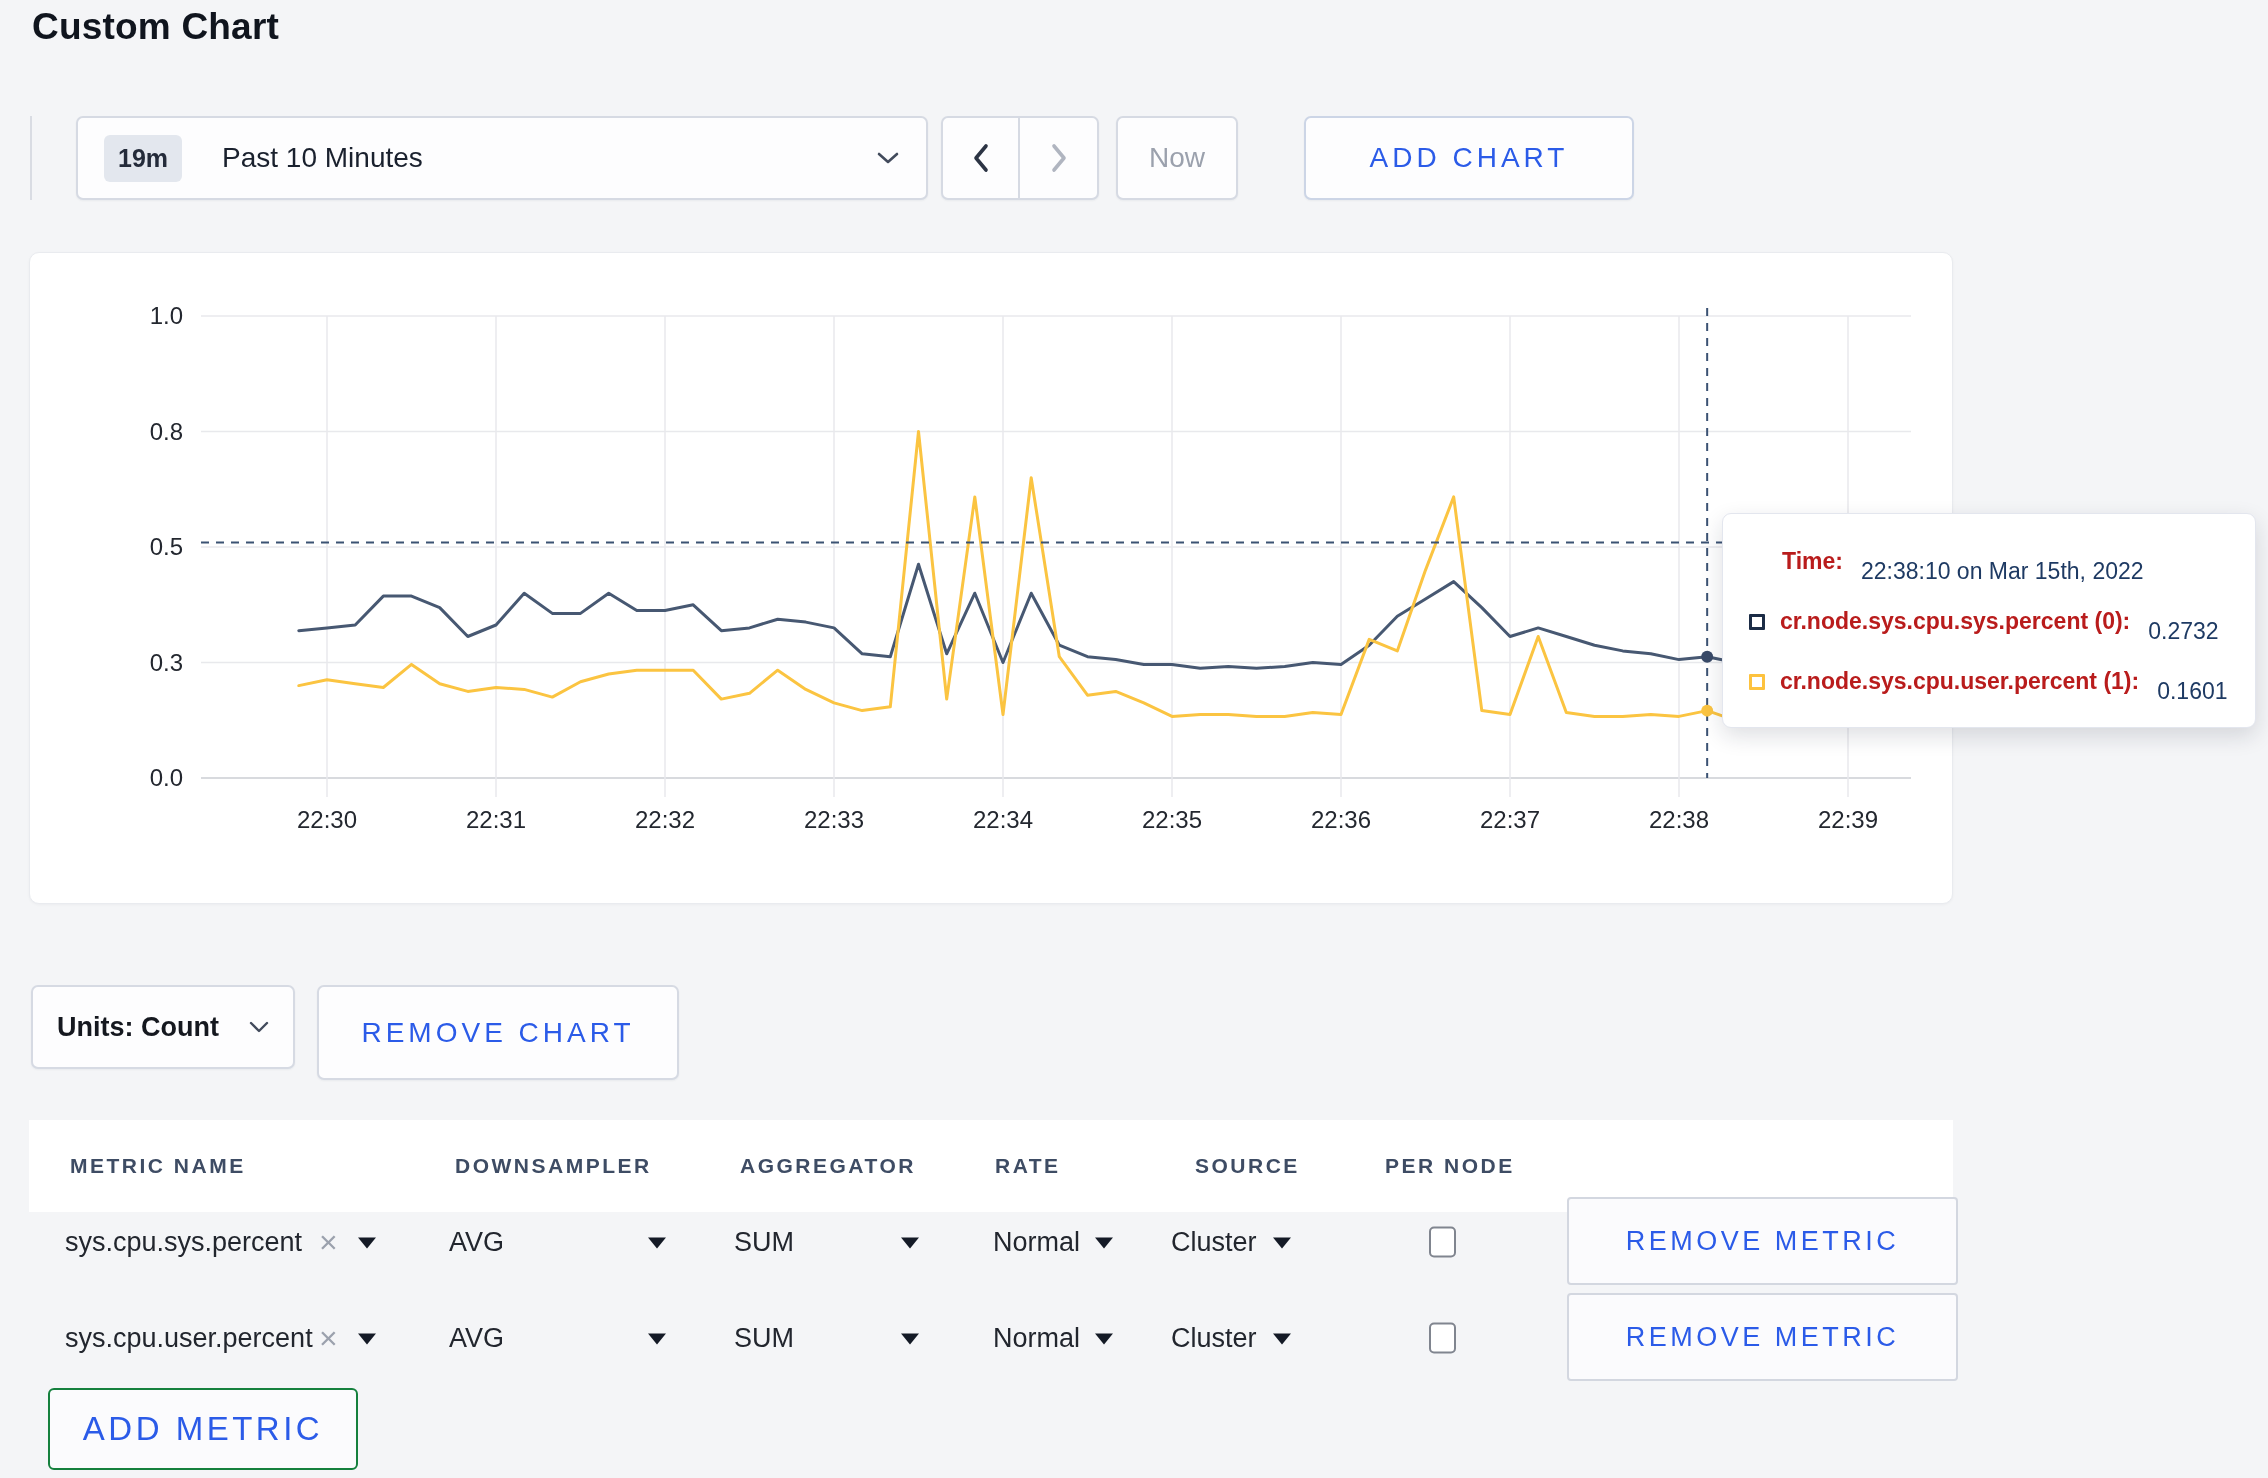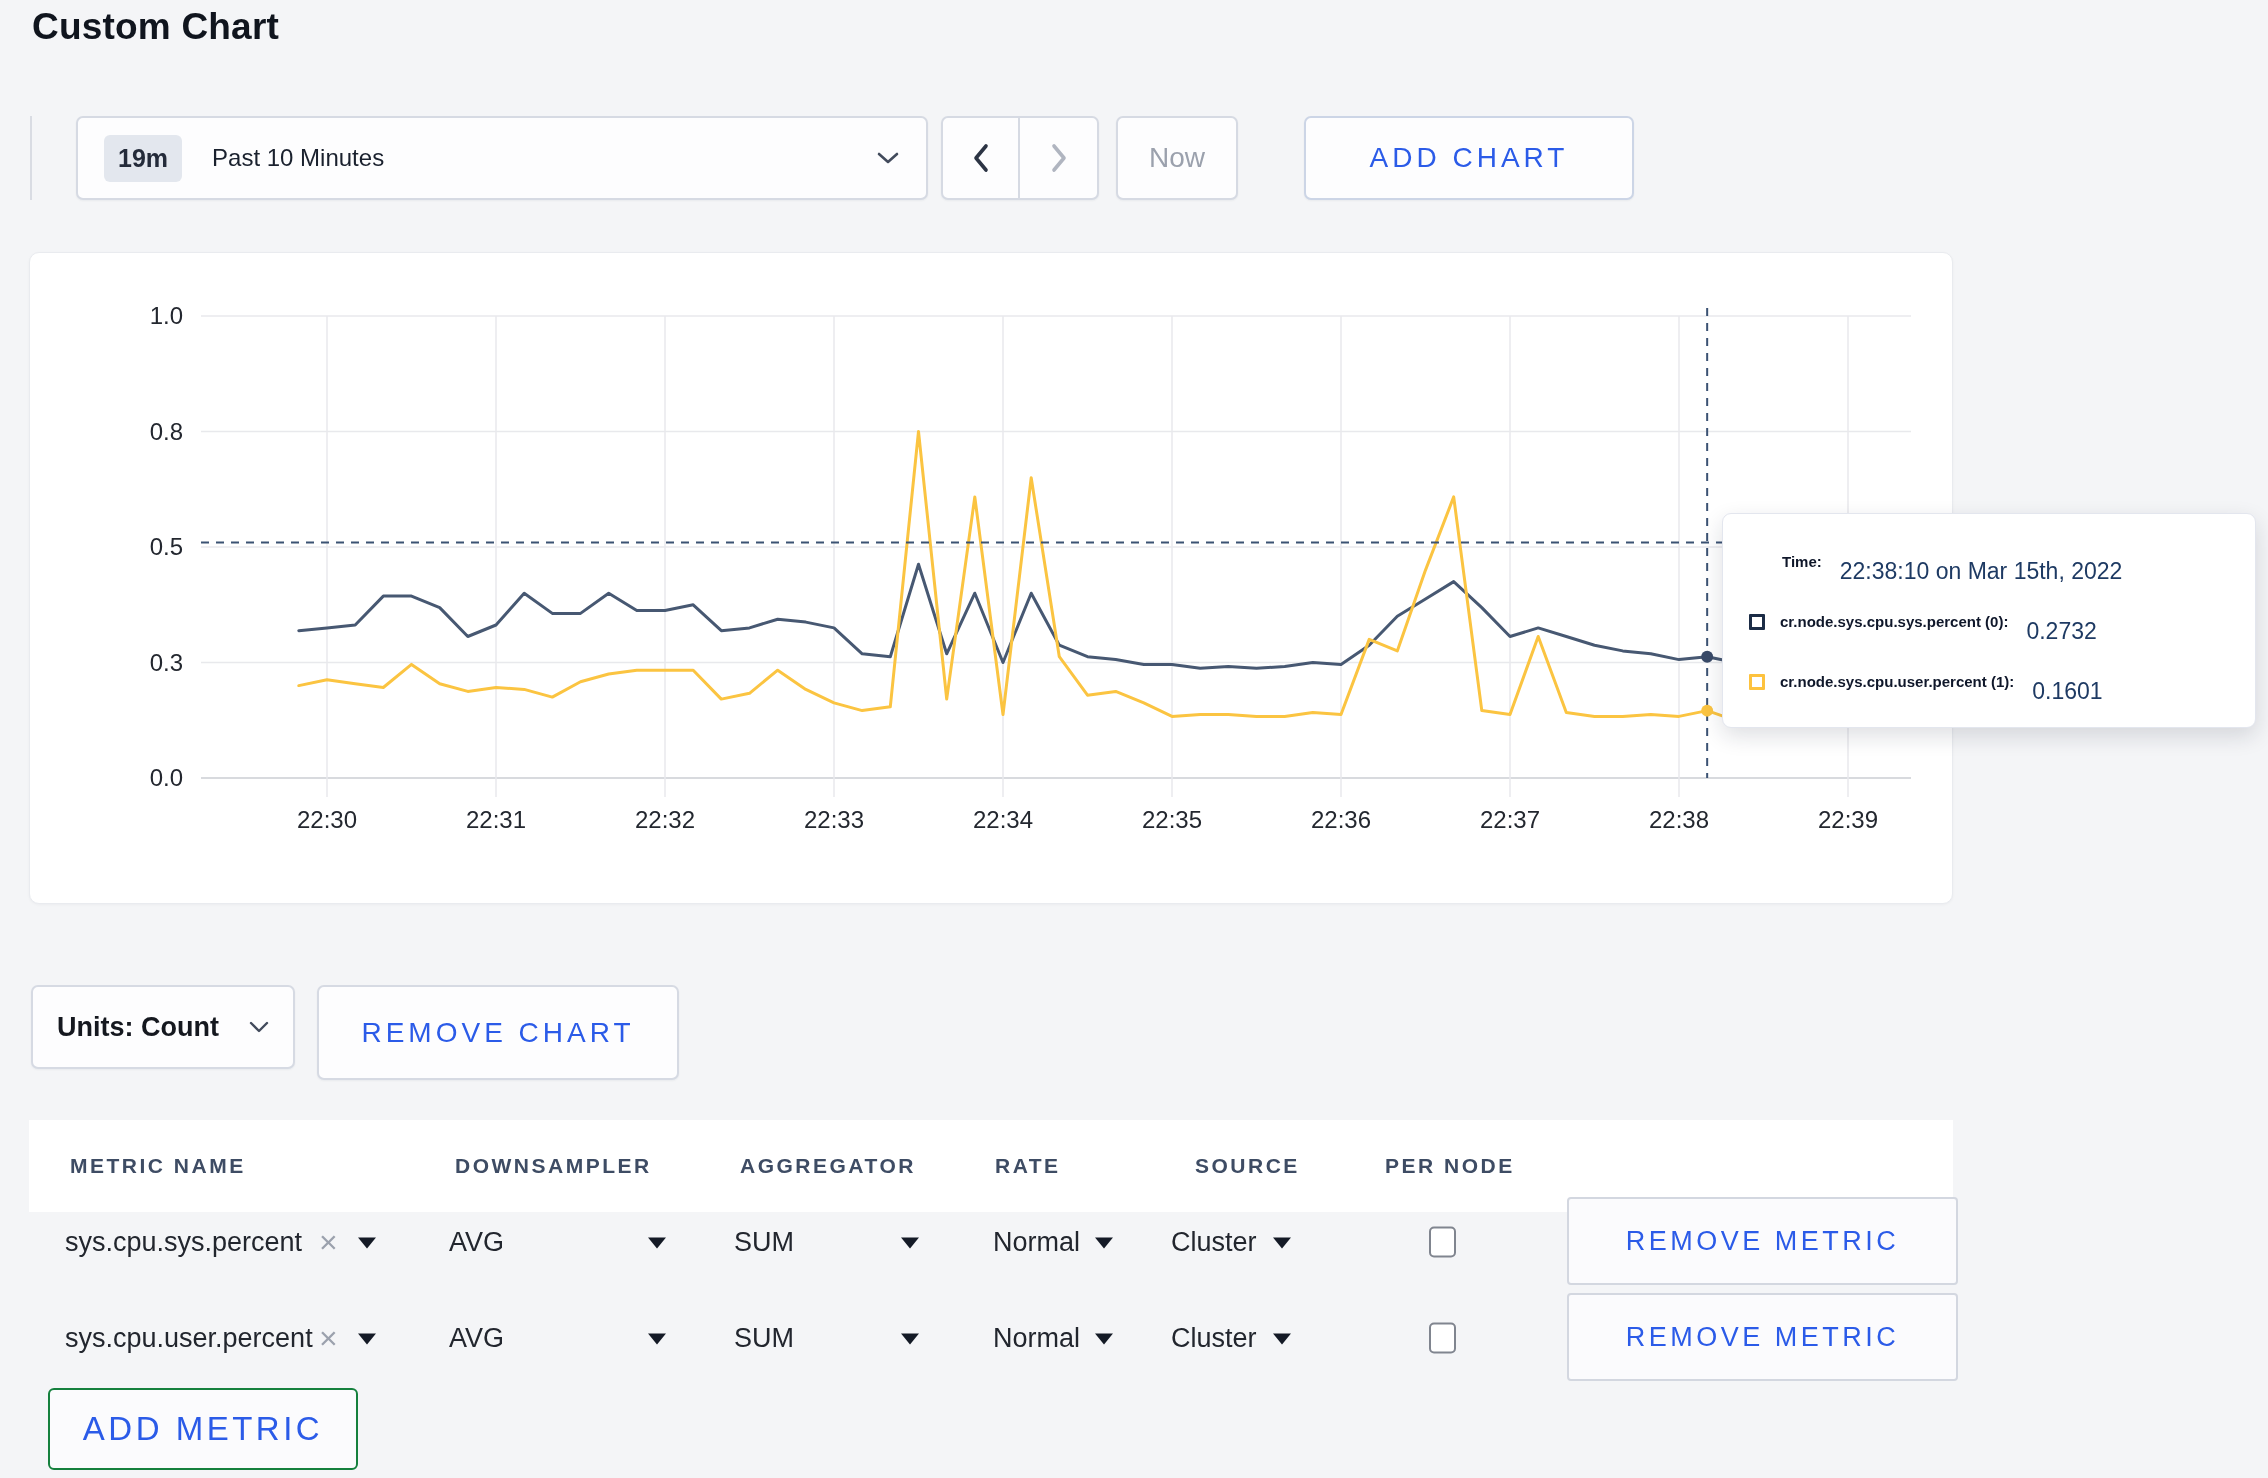--- a/index.html
+++ b/index.html
@@ -7,41 +7,41 @@
   body { font-family:"Liberation Sans", sans-serif; background:#f4f5f7; position:relative; overflow:hidden; }
   #app { position:absolute; inset:0; }
 
   .page-title { position:absolute; left:32px; top:6px; font-size:37px; font-weight:600; color:#10151e; letter-spacing:0.2px; }
 
   
   .toolbar-divider { position:absolute; left:30px; top:116px; width:2px; height:84px; background:#d9dce3; }
   .ctl { position:absolute; top:116px; height:84px; background:#fdfdfe; border:2px solid #d6dae3; border-radius:7px; display:flex; align-items:center; box-shadow:0 1px 2px rgba(20,30,50,0.05); }
   .time-select { left:76px; width:852px; padding:0 26px; cursor:pointer; }
   .badge { background:#e3e7ee; border-radius:6px; padding:9px 14px; font-size:25px; font-weight:bold; color:#242b3a; }
-  .ts-label { font-size:24px; color:#1a212e; margin-left:30px; }
+  .ts-label { font-size:28px; color:#1a212e; margin-left:40px; }
   .time-select .chev { margin-left:auto; }
   .pager { left:941px; width:158px; padding:0; }
   .pager-cell { width:50%; height:100%; display:flex; align-items:center; justify-content:center; cursor:pointer; }
   .pager-cell.first { border-right:2px solid #d6dae3; }
   .btn-now { left:1116px; width:122px; justify-content:center; font-size:28px; color:#9ba1ad; cursor:default; }
   .blue-btn { color:#2b5be8; font-weight:500; letter-spacing:4px; font-size:28px; display:flex; align-items:center; justify-content:center; cursor:pointer; }
   .add-chart { left:1304px; width:330px; border-color:#ccd5e6; }
 
   
   .chart-card { position:absolute; left:29px; top:252px; width:1924px; height:652px; background:#ffffff; border:1px solid #e9ebef; border-radius:10px; box-shadow:0 1px 3px rgba(20,30,50,0.04); }
   .chart-card svg { position:absolute; left:0; top:0; }
   text.tick { font-family:"Liberation Sans", sans-serif; font-size:24px; fill:#23272f; }
 
   
   .tooltip { position:absolute; left:1722px; top:513px; width:534px; min-height:160px; background:#ffffff; border:1px solid #e3e6ee; border-radius:9px; box-shadow:0 8px 22px rgba(20,30,50,0.14); padding:24px 26px 22px 26px; z-index:5; }
   .tt-row { display:flex; align-items:center; margin-bottom:13px; }
   .tt-row:last-child { margin-bottom:0; }
   .tt-row.time { margin-left:33px; }
   .tt-swatch { width:16px; height:16px; border:3px solid #1c2c46; margin-right:15px; flex:none; background:#fff; border-radius:1px; }
-  .tt-key { font-size:15px; font-weight:bold; color:#0f172a; margin-right:18px; white-space:nowrap; }
+  .tt-key { font-size:23px; font-weight:bold; color:#b91c1c; margin-right:18px; white-space:nowrap; }
   .tt-val { font-size:23px; color:#1e3a63; white-space:nowrap;margin-top:20px; }
 
   
   .units-btn { left:auto; top:985px; position:absolute; height:84px; background:#fdfdfe; border:2px solid #d6dae3; border-radius:7px; display:flex; align-items:center; box-shadow:0 1px 2px rgba(20,30,50,0.05); }
   .units { left:31px; width:264px; padding:14px 24px; font-size:27px; font-weight:600; color:#15181f; cursor:pointer; }
   .units .chev { margin-left:auto; }
   .remove-chart { left:317px; top:985px; position:absolute; width:362px; height:95px; background:#fdfdfe; border:2px solid #d6dae3; border-radius:7px; box-shadow:0 1px 2px rgba(20,30,50,0.05); }
 
   
   .thead { position:absolute; left:29px; top:1120px; width:1924px; height:92px; background:#ffffff; }

